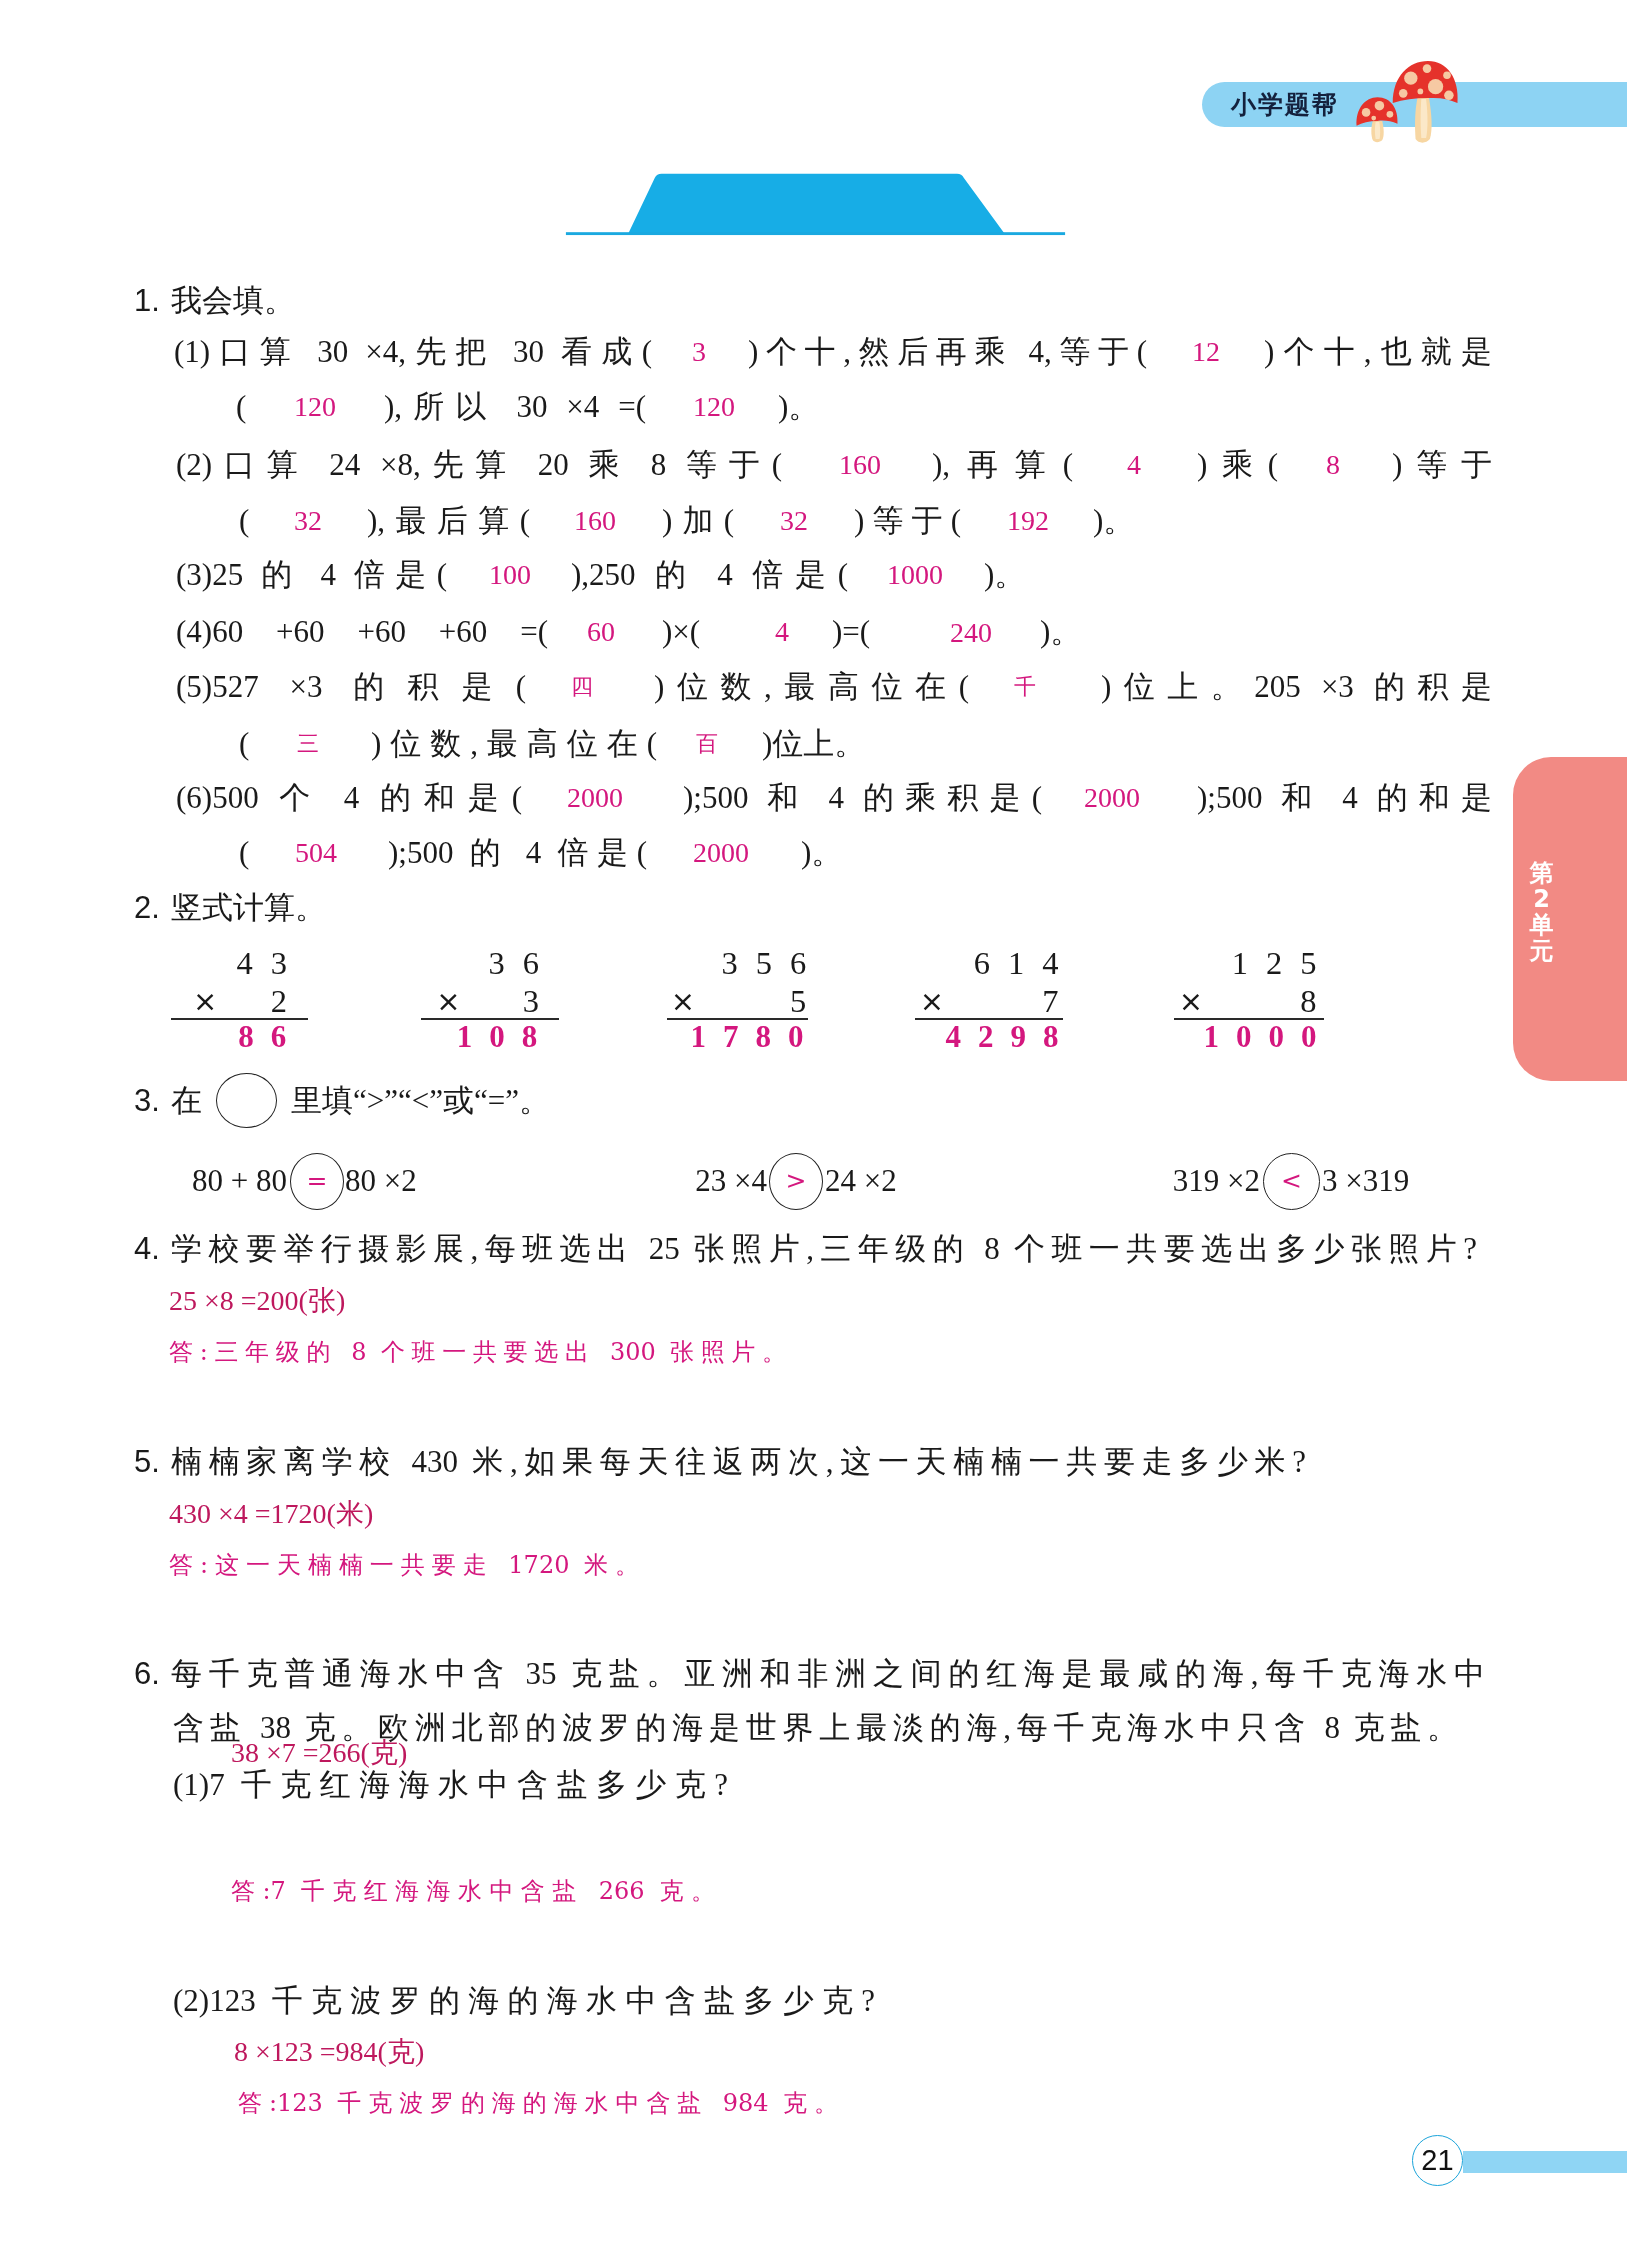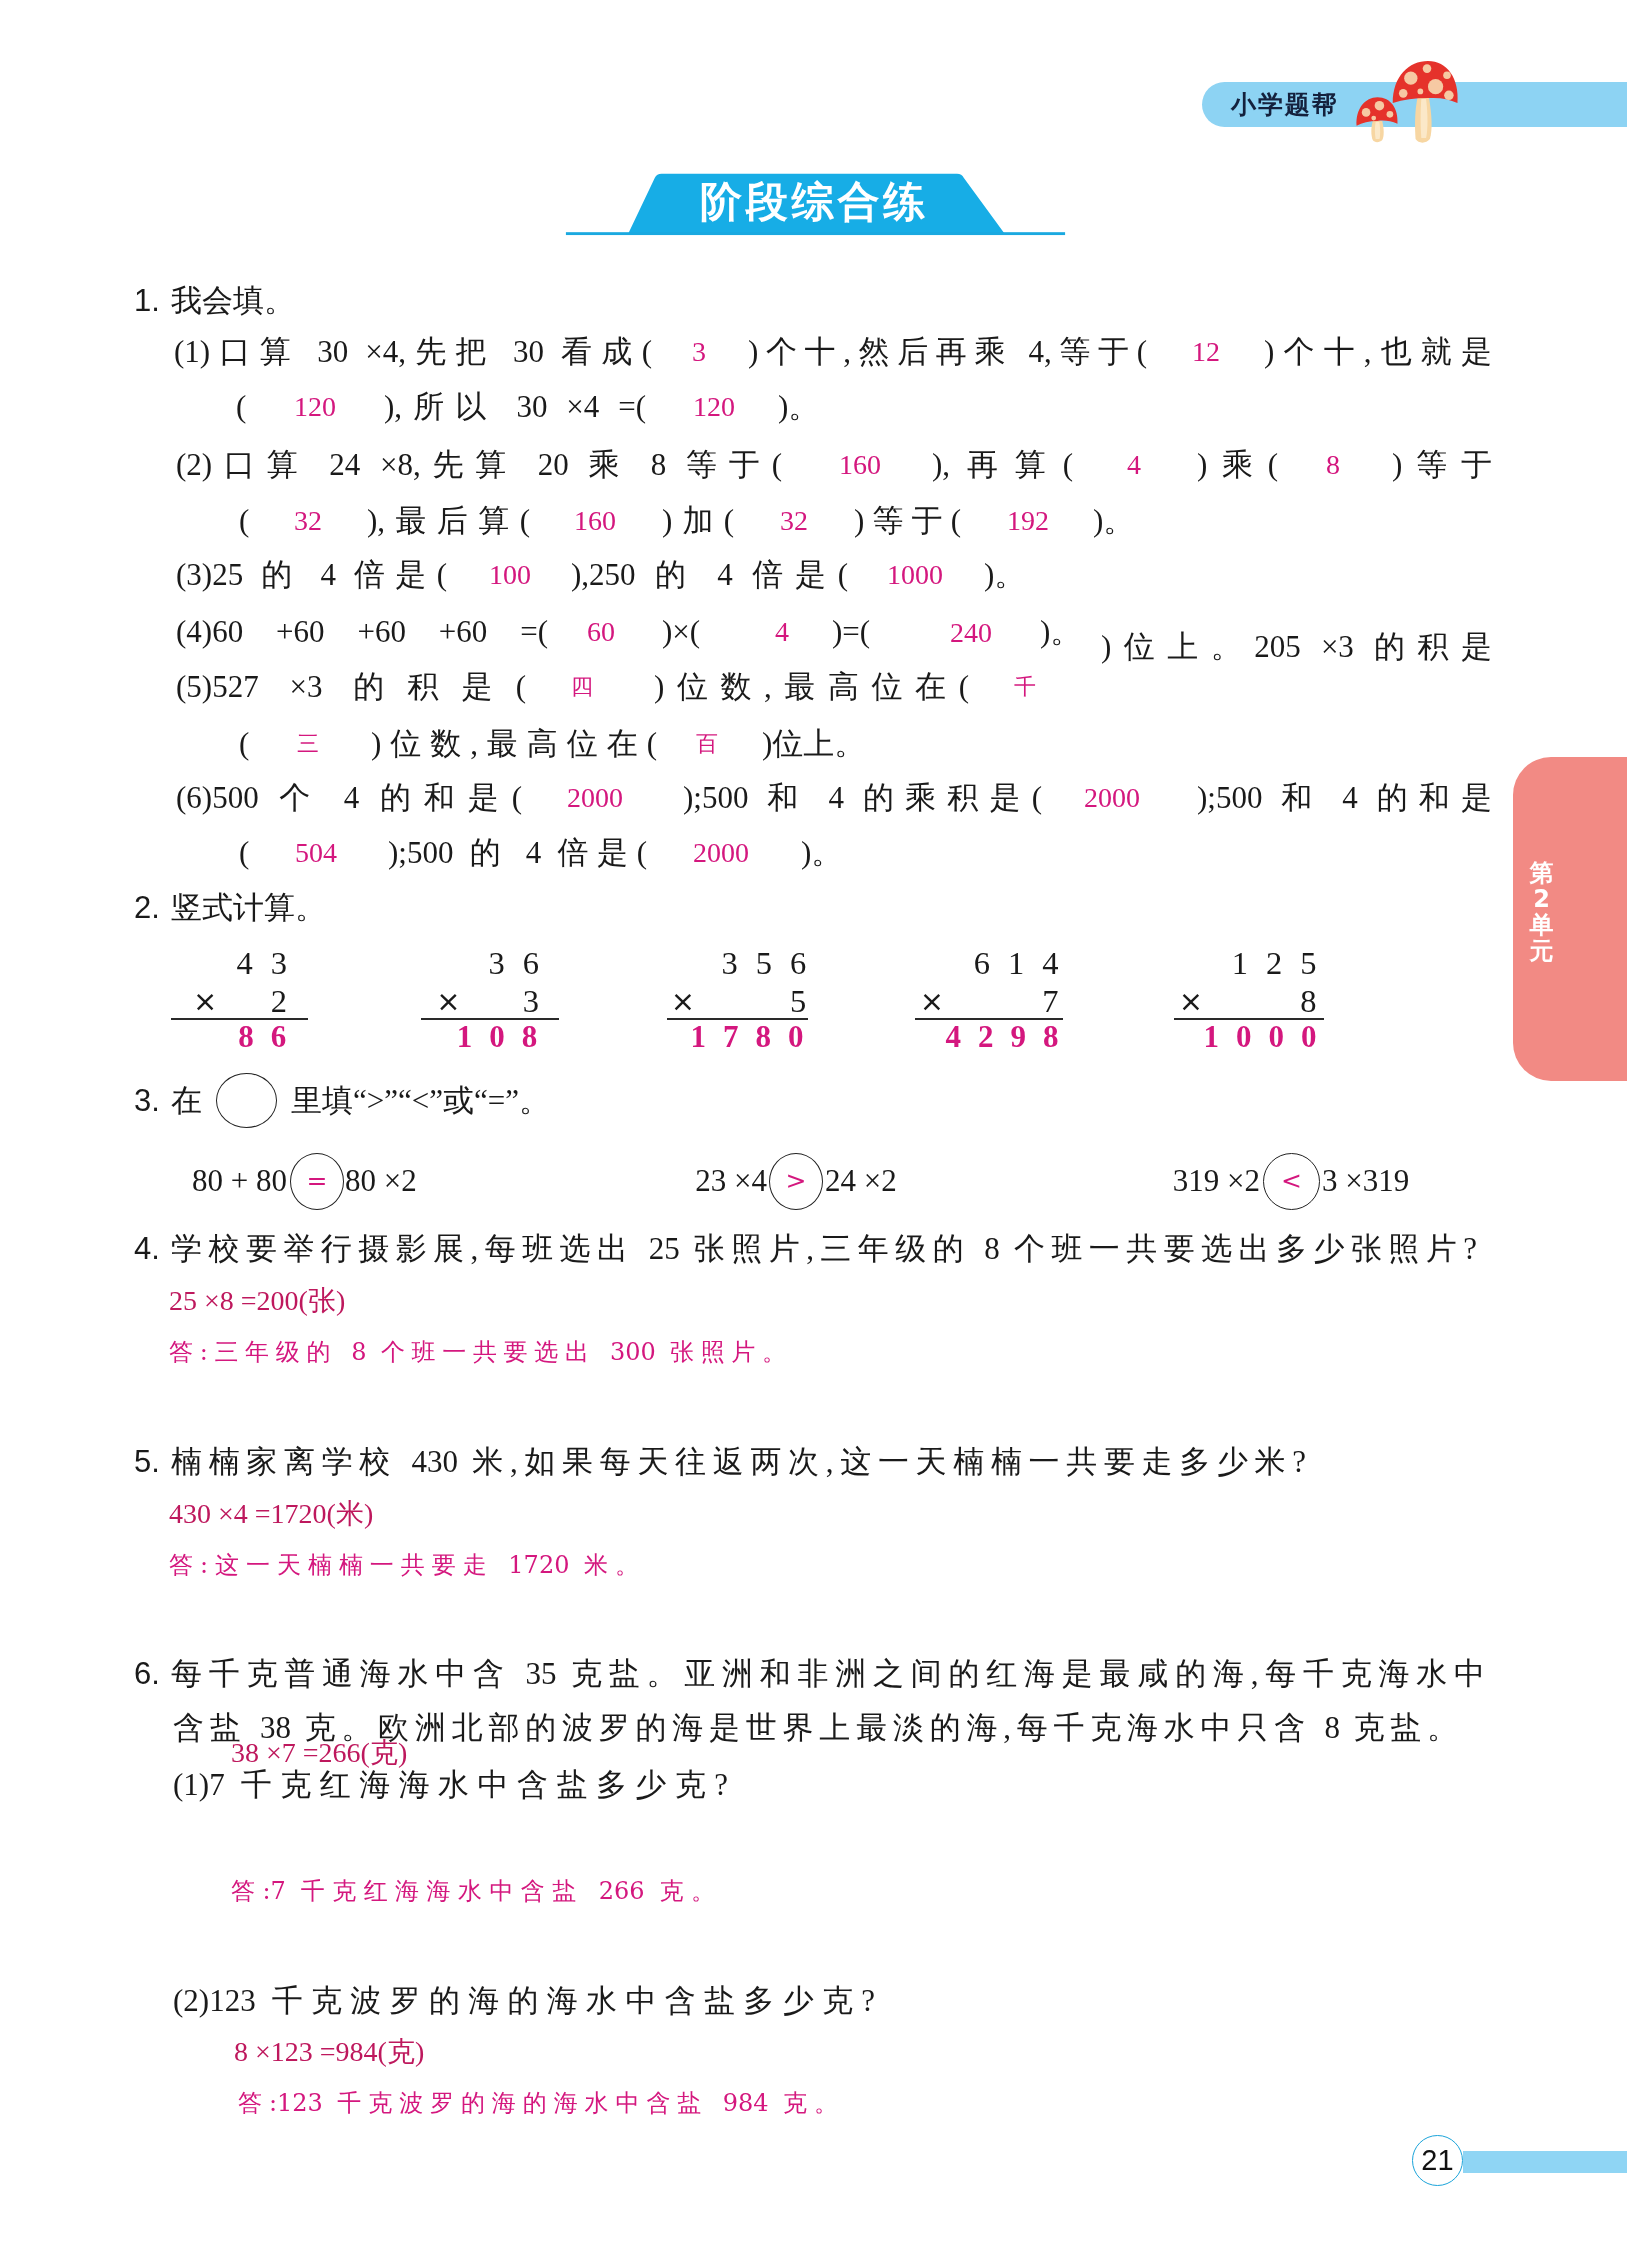--- a/index.html
+++ b/index.html
@@ -107,21 +107,20 @@
     <circle cx="104" cy="21" r="4" fill="#f6c9a3"></circle>
     <circle cx="58" cy="40" r="4.5" fill="#f6c9a3"></circle>
     <circle cx="106" cy="42" r="5" fill="#f6c9a3"></circle>
     <circle cx="76" cy="38" r="3" fill="#f6c9a3"></circle>
   </svg>
 
   <svg class="banner" viewBox="0 0 526 70">
     <path d="M67,67 L95,8 Q97,4 102,4 L411,4 Q416,4 418,8 L461,67 Z" fill="#17ade6"></path>
     <rect x="2" y="65" width="522" height="3" fill="#1aa9e0"></rect>
   </svg>
-  <div class="banner-text">阶段综合练</div>
 
   <div class="side-tab"></div>
   <div class="side-tab-text">
     <span>第</span>
     <span>2</span>
     <span>单</span>
     <span>元</span>
   </div>
 
   <div>
@@ -169,21 +168,21 @@
     <div class="t" style="left:662px;top:613px;width:68px">)×(</div>
     <div class="ans" style="left:782px;top:613px">4</div>
     <div class="t" style="left:832px;top:613px;width:73px">)=(</div>
     <div class="ans" style="left:971px;top:614px">240</div>
     <div class="t tl" style="left:1040px;top:613px">)。</div>
 
     <div class="t" style="left:176px;top:668px;width:350px">(5)527 ×3 的积是(</div>
     <div class="ans cn" style="left:582px;top:668px">四</div>
     <div class="t" style="left:654px;top:668px;width:315px">)位数,最高位在(</div>
     <div class="ans cn" style="left:1025px;top:668px">千</div>
-    <div class="t" style="left:1101px;top:628px;width:391px">)位上。205 ×3 的积是</div>
+    <div class="t" style="left:1101px;top:668px;width:391px">)位上。205 ×3 的积是</div>
 
     <div class="t tl" style="left:239px;top:725px">(</div>
     <div class="ans cn" style="left:308px;top:725px">三</div>
     <div class="t" style="left:371px;top:725px;width:286px">)位数,最高位在(</div>
     <div class="ans cn" style="left:707px;top:725px">百</div>
     <div class="t tl" style="left:762px;top:725px">)位上。</div>
 
     <div class="t" style="left:176px;top:779px;width:346px">(6)500 个 4 的和是(</div>
     <div class="ans" style="left:595px;top:779px">2000</div>
     <div class="t" style="left:683px;top:779px;width:359px">);500 和 4 的乘积是(</div>

